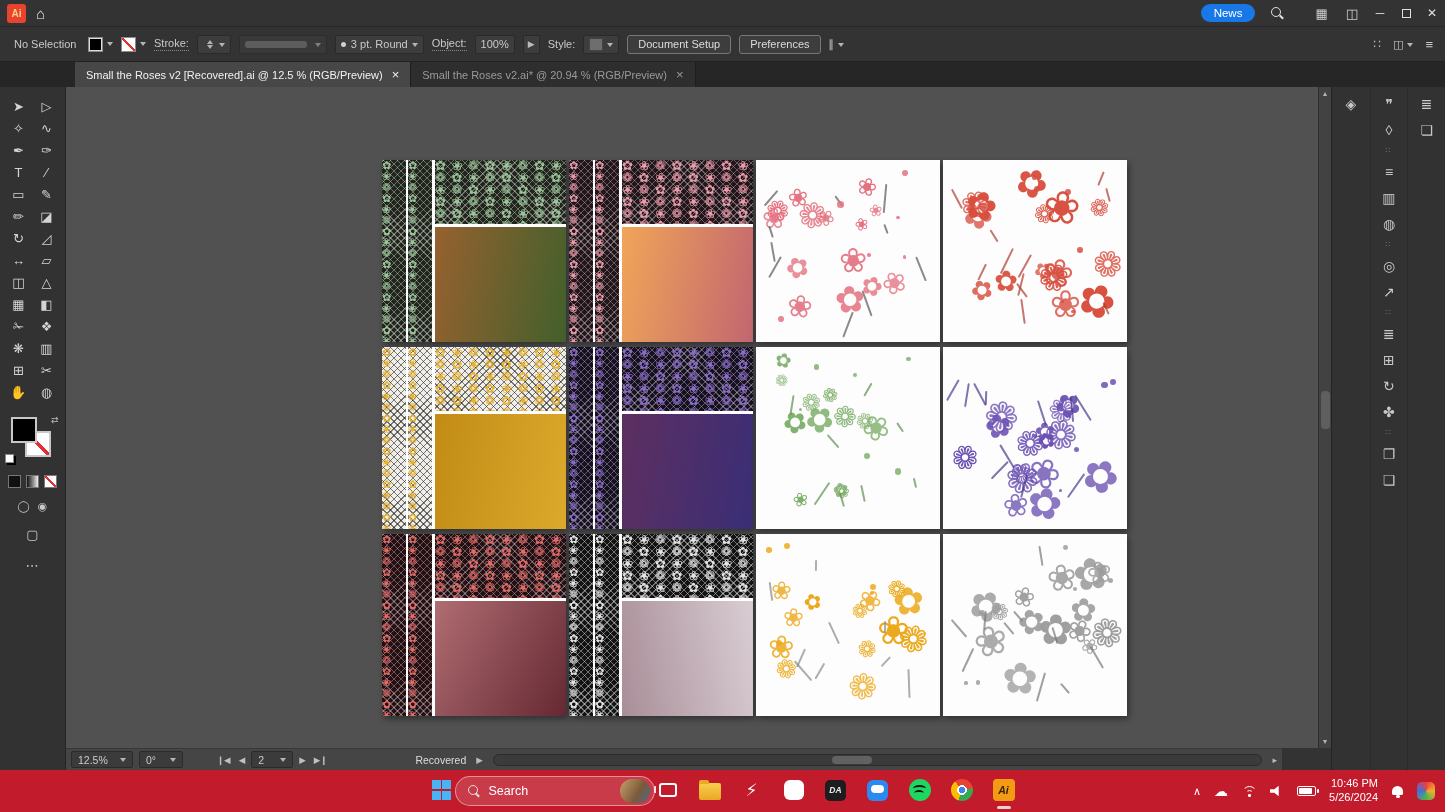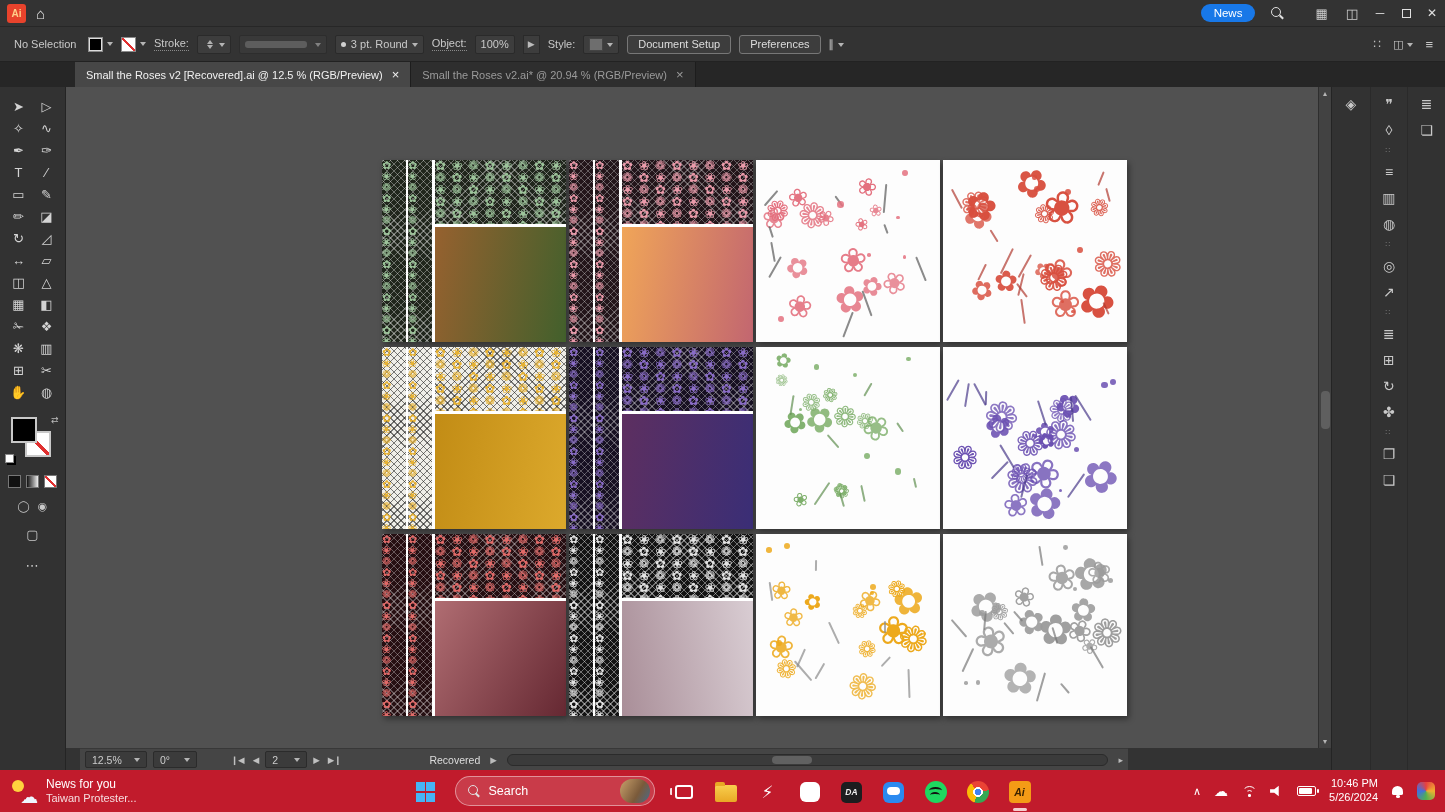--- a/index.html
+++ b/index.html
@@ -85,38 +85,38 @@
 
 
 .dock{position:absolute;left:1331px;top:87px;width:114px;height:683px;background:#323232;border-left:1px solid #242424;z-index:20}
 .dock-inner{display:flex;height:100%}
 .dcol{width:38px;display:flex;flex-direction:column;align-items:center;padding-top:5px;gap:2px}
 .dcol + .dcol{border-left:1px solid #2a2a2a}
 .dicon{width:26px;height:24px;display:flex;align-items:center;justify-content:center;color:#c9c9c9;font-size:14px;border-radius:3px}
 .dgrip{color:#787878;font-size:8px;letter-spacing:2px;margin:3px 0;height:8px;line-height:8px}
 
 
-.statusbar{position:absolute;left:80px;top:748px;width:1048px;height:22px;background:#454545;border-top:1px solid #383838;display:flex;align-items:center;font-size:10.5px;color:#ccc;z-index:22}
+.statusbar{position:absolute;left:66px;top:748px;width:1216px;height:22px;background:#454545;border-top:1px solid #383838;display:flex;align-items:center;font-size:10.5px;color:#ccc;z-index:22}
 .sb-dd{background:#3b3b3b;border:1px solid #2b2b2b;height:17px;display:flex;align-items:center;padding:0 6px;gap:4px;margin-right:6px;border-radius:2px}
 .nav-btn{color:#c0c0c0;font-size:8.5px;margin:0 4px}
 .sb-sel{margin-left:84px;color:#ddd}
 .sb-play{color:#bbb;font-size:8.5px;margin-left:10px}
 .sb-scroll{flex:1;height:12px;background:#3b3b3b;border:1px solid #2b2b2b;border-radius:6px;margin:0 10px;position:relative}
 .sb-thumb{position:absolute;left:44%;width:40px;top:1px;bottom:1px;background:#616161;border-radius:5px}
 .sb-arrow{color:#bbb;font-size:9px;margin-right:5px}
 
 
 .taskbar{position:absolute;left:0;top:770px;width:100%;height:42px;background:#c11b2c;display:flex;align-items:center;z-index:40}
 .tb-news{display:flex;align-items:center;gap:8px;padding-left:10px;width:230px}
 .news-ic{position:relative;width:28px;height:26px;flex:none}
 .news-ic::before{content:'';position:absolute;left:2px;top:2px;width:12px;height:12px;border-radius:50%;background:#ffd23e}
 .news-ic::after{content:'☁';position:absolute;right:0;bottom:-3px;font-size:18px;color:#eef6ff;font-family:"DejaVu Sans",sans-serif}
 .news-title{color:#fff;font-size:12px;line-height:1.2}
 .news-sub{color:rgba(255,255,255,.85);font-size:11px;line-height:1.2}
-.tb-center{position:absolute;left:50%;transform:translateX(-50%);display:flex;align-items:flex-end;gap:16px}
+.tb-center{position:absolute;left:50%;transform:translateX(-50%);display:flex;align-items:flex-start;}
 .winlogo{display:grid;grid-template-columns:9px 9px;grid-template-rows:9px 9px;gap:1.5px}
 .winlogo i{background:#47b4f5;display:block}
 .search-pill{display:flex;align-items:center;gap:8px;width:200px;height:30px;border-radius:15px;background:rgba(255,255,255,.14);border:1px solid rgba(255,255,255,.45);padding:0 4px 0 12px;color:#fff;font-size:12.5px}
 .search-img{margin-left:auto;width:30px;height:24px;border-radius:12px;background:linear-gradient(120deg,#c9a06b,#7a5a3a 60%,#4a6a8a)}
 .tb-app{position:relative;width:26px;height:28px;display:flex;align-items:center;justify-content:center}
 .tb-app.active::after{content:'';position:absolute;bottom:-5px;left:50%;transform:translateX(-50%);width:14px;height:3px;border-radius:2px;background:#f4cdcd}
 .appic{display:block}
 .ic-task-view{width:18px;height:14px;border:2px solid #fff;border-radius:3px;position:relative}
 .ic-task-view::before{content:'';position:absolute;left:-7px;top:1px;width:3px;height:7px;border-left:2px solid rgba(255,255,255,.85);border-radius:1px}
 .ic-file-explorer{width:22px;height:17px;background:linear-gradient(#f8cf4e,#e9a825);border-radius:2px;position:relative;margin-top:3px}
@@ -584,27 +584,20 @@
     <span class="nav-btn">▶❙</span>
     <span class="sb-sel">Recovered</span>
     <span class="sb-play">▶</span>
     <span class="sb-scroll">
         <i class="sb-thumb"></i>
       </span>
     <span class="sb-arrow">▸</span>
   </div>
 
   <div class="taskbar">
-    <div class="tb-news">
-      <span class="news-ic"></span>
-      <span>
-        <div class="news-title">News for you</div>
-        <div class="news-sub">Taiwan Protester...</div>
-      </span>
-    </div>
     <div class="tb-center">
       <span class="tb-app">
           <span class="winlogo">
             <i></i>
             <i></i>
             <i></i>
             <i></i>
           </span>
         </span>
       <span class="search-pill">

